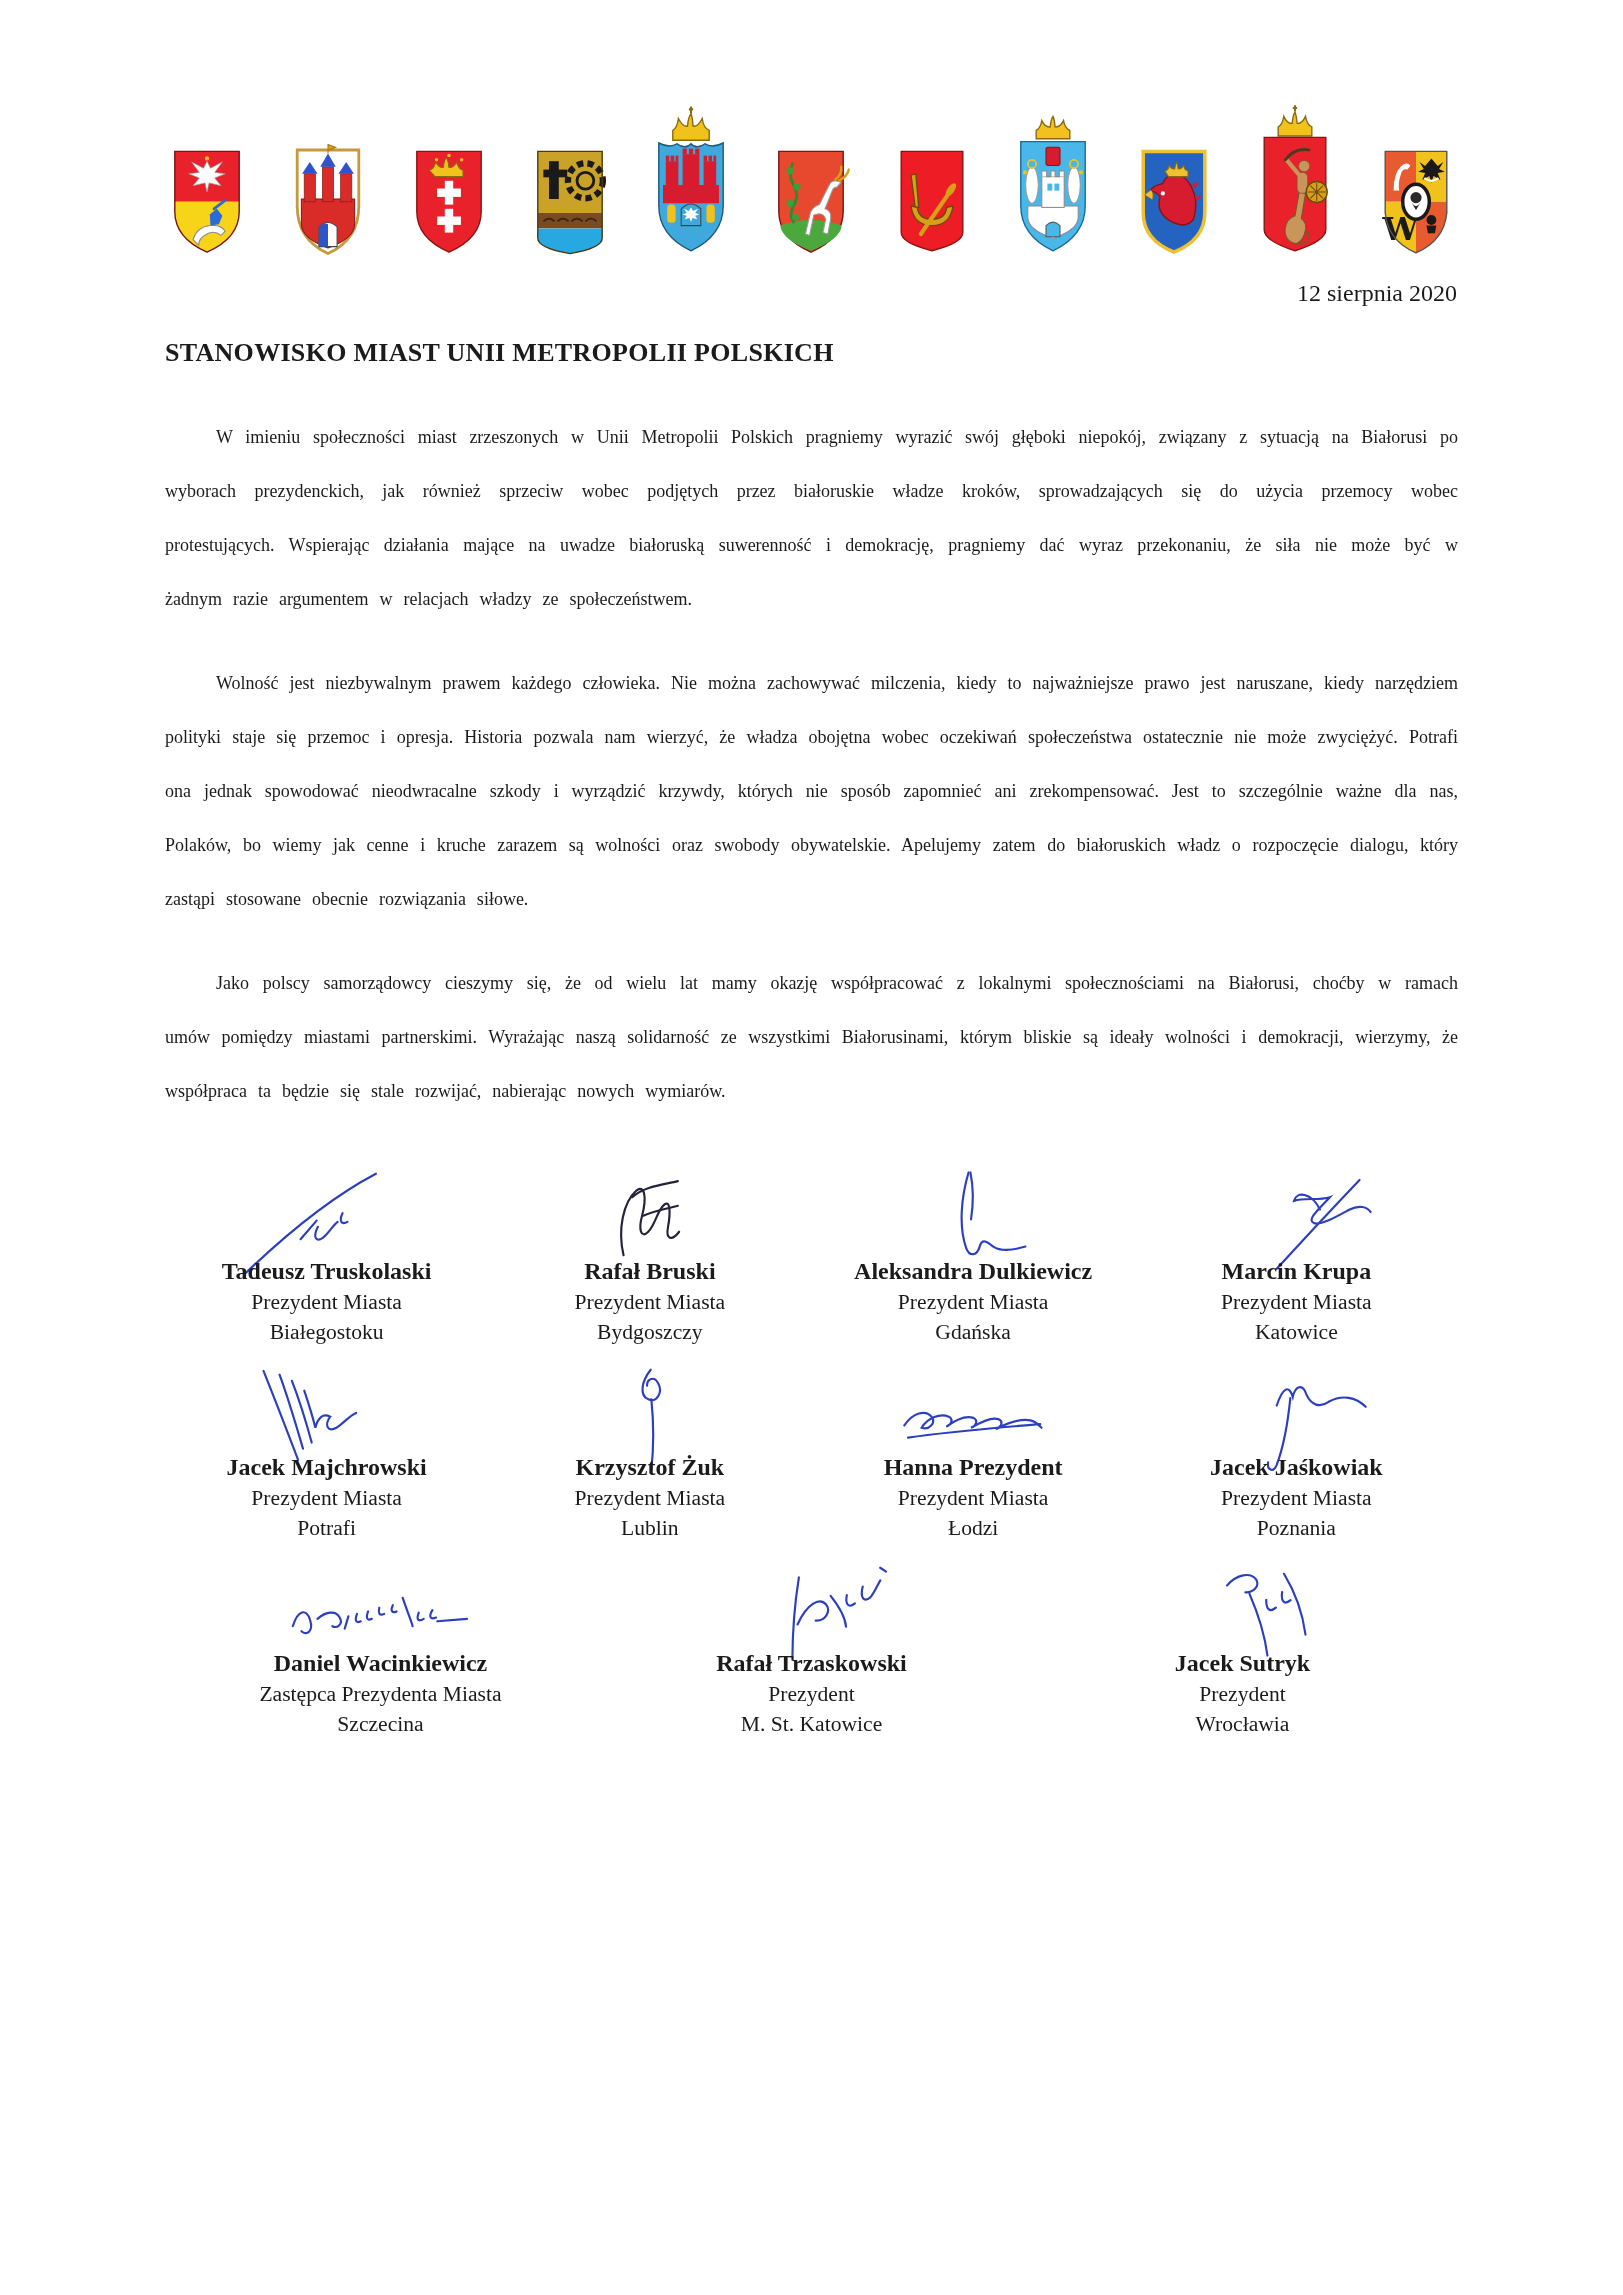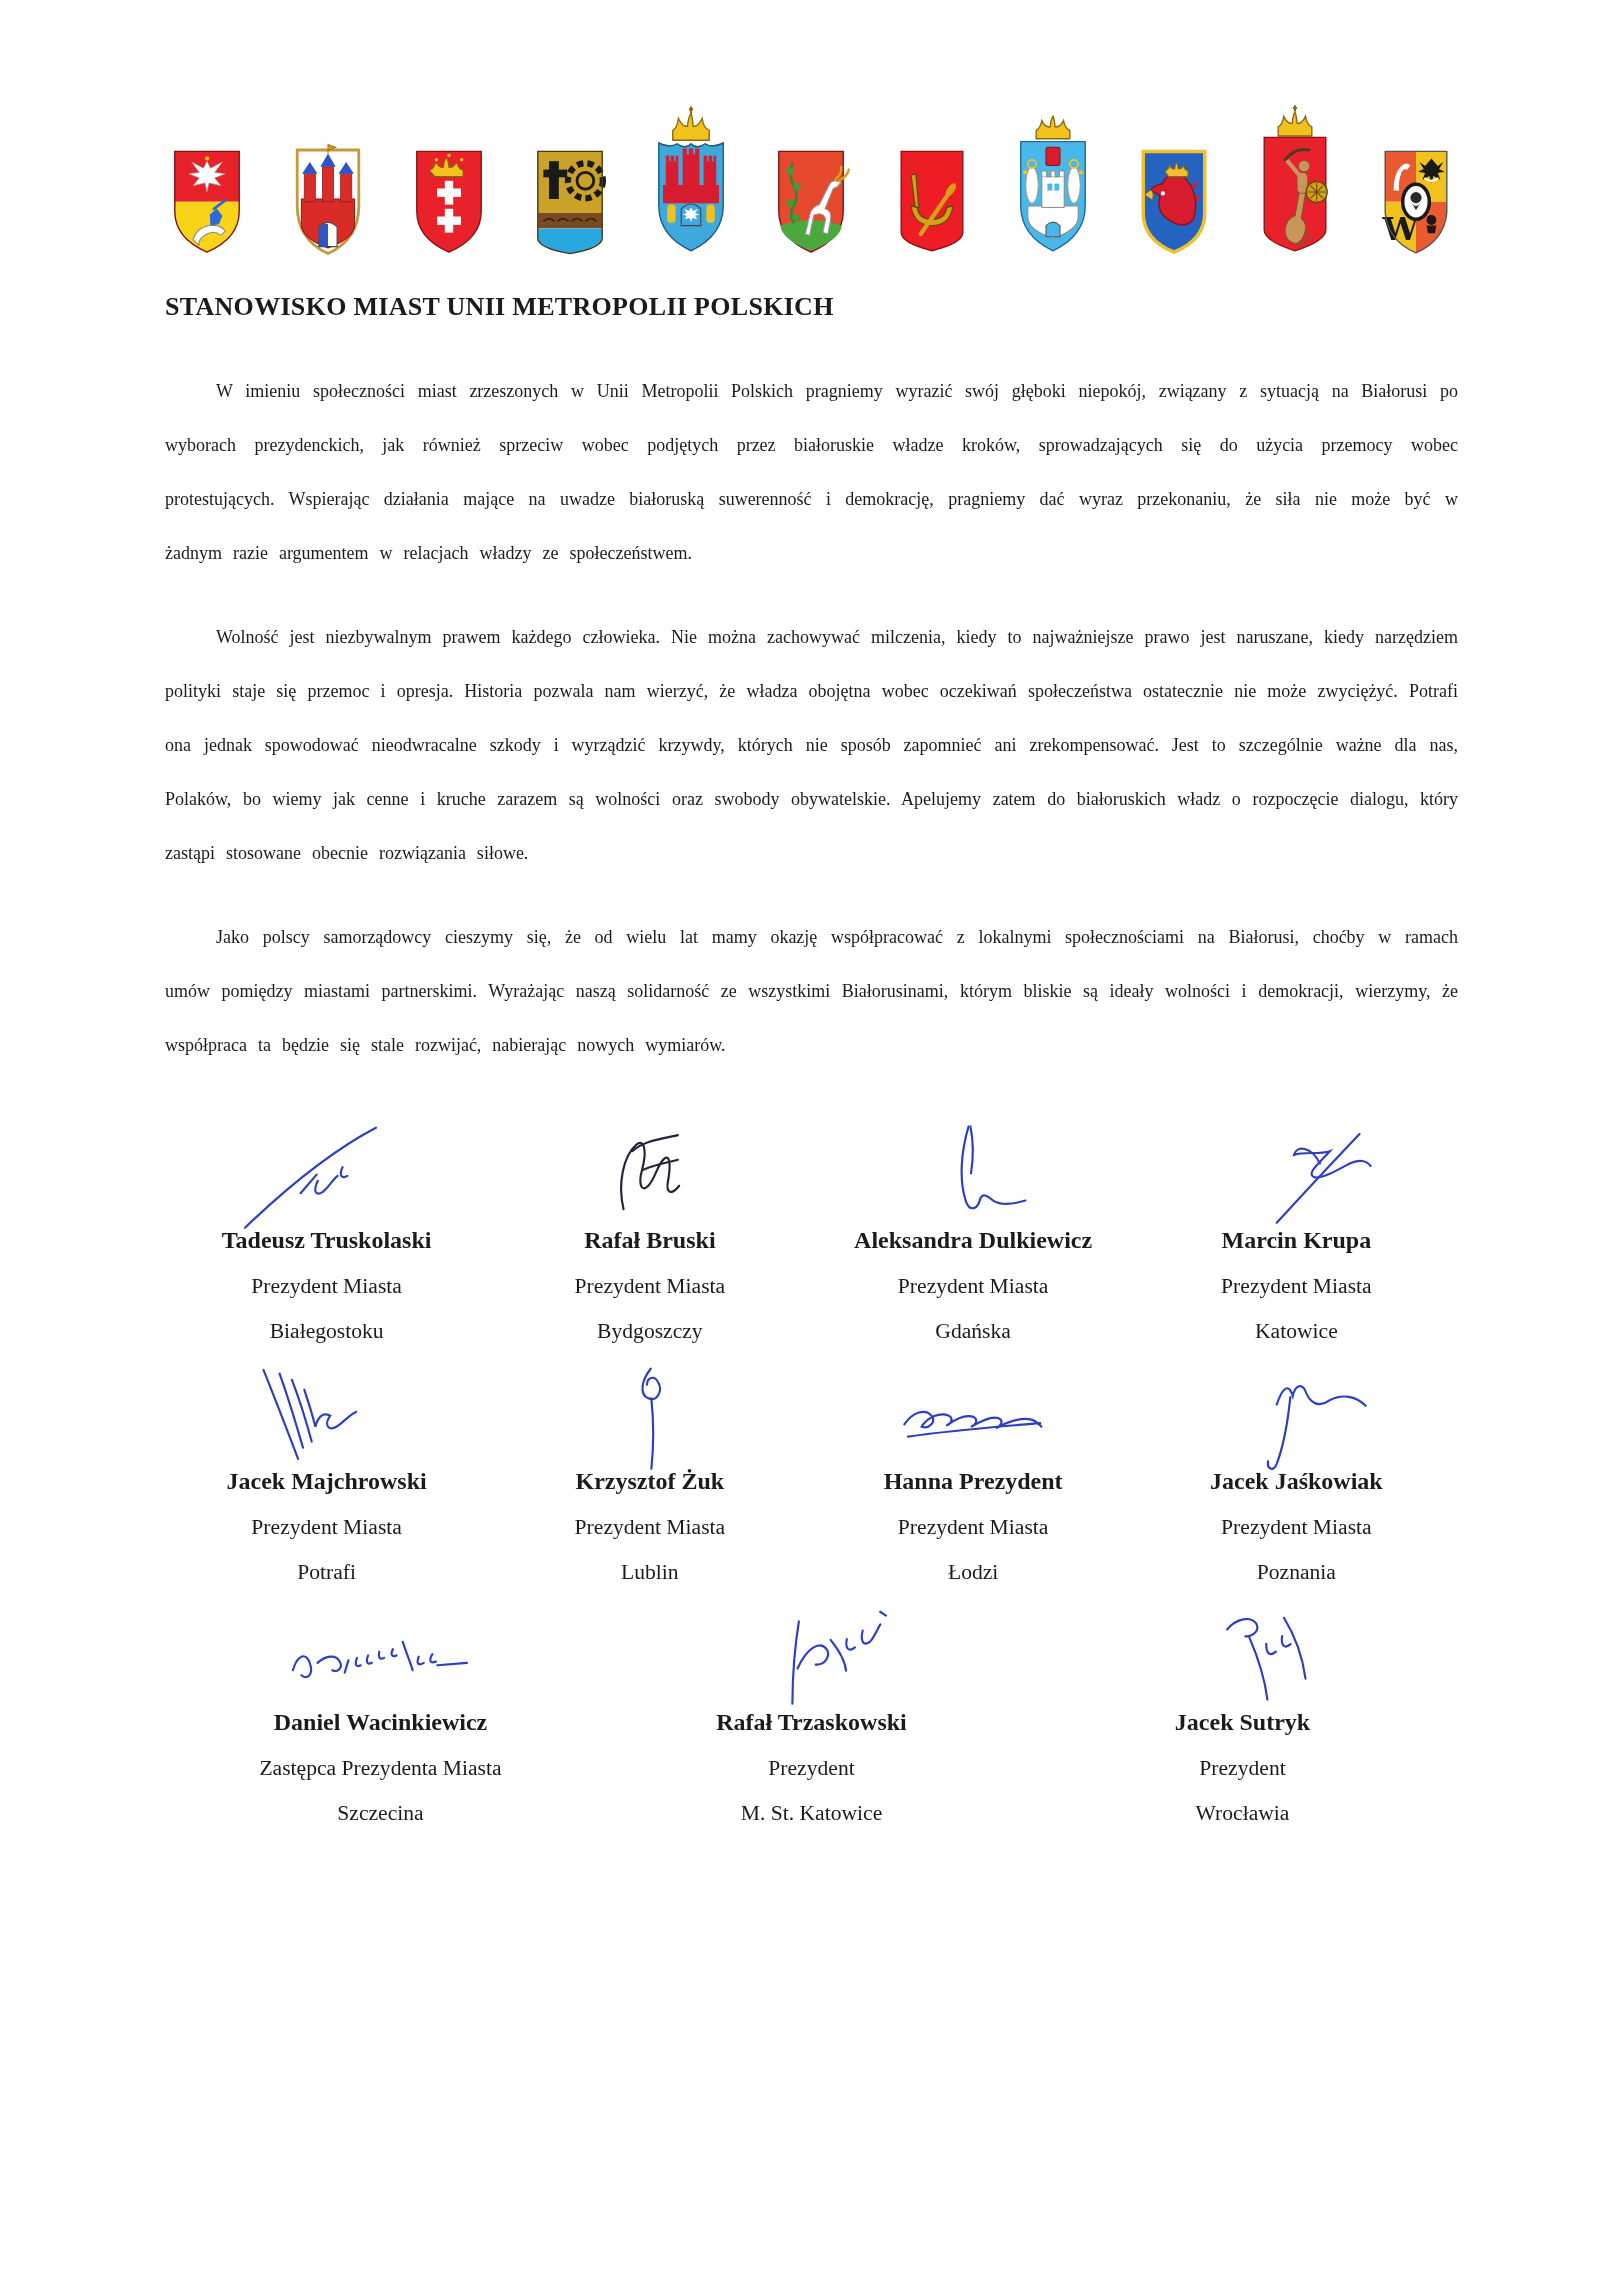--- a/index.html
+++ b/index.html
@@ -41,21 +41,21 @@
     line-height:54px;
     text-align:justify;
     word-spacing:6.5px;
   }
   .doc-body p { margin:0 0 30px 0; text-indent:51px; }
   .sigs { margin:52px 165px 0; }
   .sig-row { display:flex; margin-bottom:19.6px; }
   .sig-cell {
     flex:1;
     display:flex; flex-direction:column;
-    align-items:center; text-align:left;gap:15px;
+    align-items:center; text-align:left;
   }
   .sig-scrawl { height:105px; width:209px; margin-bottom:-19.6px; }
   .sig-name { font-weight:bold; font-size:24px; line-height:31px; }
   .sig-role, .sig-city { font-size:21.6px; line-height:30px; }
 </style>
 </head>
 <body>
 
 <div class="page">
 
@@ -207,20 +207,21 @@
       <text x="38" y="198" font-size="46" font-weight="bold" fill="#1a1a1a" text-anchor="middle" font-family="'DejaVu Serif', serif">W</text>
       <circle cx="82" cy="170" r="7" fill="#1a1a1a"></circle>
       <path d="M75,178 h14 l-2,11 h-10 Z" fill="#1a1a1a"></path>
       <ellipse cx="60" cy="144" rx="19" ry="25" fill="#ffffff" stroke="#1a1a1a" stroke-width="5"></ellipse>
       <circle cx="60" cy="138" r="8" fill="#2a2a2a"></circle>
       <path d="M53,144 q7,12 14,0 l-7,12 Z" fill="#2a2a2a"></path>
       <path d="M16,72 H104 V160 Q100,200 60,217 Q20,200 16,160 Z" fill="none" stroke="#555555" stroke-width="2"></path>
     </svg>
   </div>
 
+  <div class="doc-date">12 sierpnia 2020</div>
 
   <div class="doc-title">
     <div>STANOWISKO MIAST UNII METROPOLII POLSKICH</div>
   </div>
 
   <div class="doc-body">
     <p>W imieniu społeczności miast zrzeszonych w Unii Metropolii Polskich pragniemy wyrazić swój głęboki niepokój, związany z sytuacją na Białorusi po wyborach prezydenckich, jak również sprzeciw wobec podjętych przez białoruskie władze kroków, sprowadzających się do użycia przemocy wobec protestujących. Wspierając działania mające na uwadze białoruską suwerenność i demokrację, pragniemy dać wyraz przekonaniu, że siła nie może być w żadnym razie argumentem w relacjach władzy ze społeczeństwem.</p>
     <p>Wolność jest niezbywalnym prawem każdego człowieka. Nie można zachowywać milczenia, kiedy to najważniejsze prawo jest naruszane, kiedy narzędziem polityki staje się przemoc i opresja. Historia pozwala nam wierzyć, że władza obojętna wobec oczekiwań społeczeństwa ostatecznie nie może zwyciężyć. Potrafi ona jednak spowodować nieodwracalne szkody i wyrządzić krzywdy, których nie sposób zapomnieć ani zrekompensować. Jest to szczególnie ważne dla nas, Polaków, bo wiemy jak cenne i kruche zarazem są wolności oraz swobody obywatelskie. Apelujemy zatem do białoruskich władz o rozpoczęcie dialogu, który zastąpi stosowane obecnie rozwiązania siłowe.</p>
     <p>Jako polscy samorządowcy cieszymy się, że od wielu lat mamy okazję współpracować z lokalnymi społecznościami na Białorusi, choćby w ramach umów pomiędzy miastami partnerskimi. Wyrażając naszą solidarność ze wszystkimi Białorusinami, którym bliskie są ideały wolności i demokracji, wierzymy, że współpraca ta będzie się stale rozwijać, nabierając nowych wymiarów.</p>
   </div>

